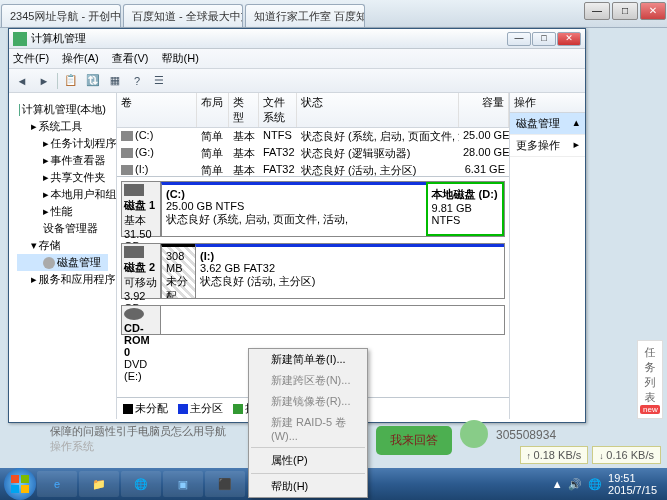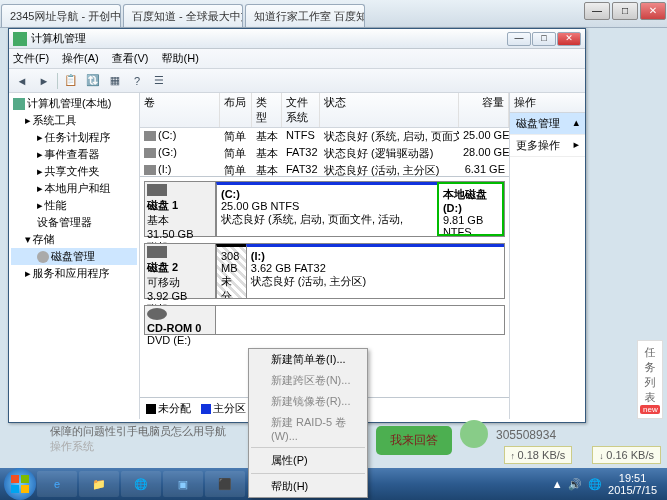--- a/index.html
+++ b/index.html
@@ -15,21 +15,21 @@
 .mmc-title-text{font-size:11px;color:#000}
 .mmc-winctrl{margin-left:auto;display:flex;gap:1px}
 .mmc-wbtn{width:24px;height:14px;background:linear-gradient(#f5f9fd,#dde7f1);border:1px solid #9ab;text-align:center;font-size:9px;border-radius:2px}
 .mmc-wbtn.cl{background:linear-gradient(#e77,#c33);color:#fff}
 .mmc-menu{background:linear-gradient(#f7f9fc,#eef2f7);padding:2px 4px;border-bottom:1px solid #d0d6dd;font-size:11px}
 .mmc-menu span{margin-right:10px}
 .mmc-toolbar{background:linear-gradient(#f7f9fc,#e9eef4);height:24px;border-bottom:1px solid #d0d6dd;display:flex;align-items:center;padding:0 4px;gap:4px}
 .tb-btn{width:18px;height:18px;border:1px solid transparent;display:flex;align-items:center;justify-content:center;font-size:11px;color:#456}
 .tb-sep{width:1px;height:16px;background:#bcc}
 .mmc-body{display:flex;height:326px}
-.tree{width:131px;border-right:1px solid #d0d6dd;padding:2px;overflow:hidden}
+.tree{width:108px;border-right:1px solid #d0d6dd;padding:8px;overflow:hidden}
 .tree-node{padding:1px 2px;font-size:11px;color:#000;white-space:nowrap;display:flex;align-items:center;gap:2px}
 .tree-icon{width:12px;height:12px;display:inline-block}
 .ti-comp{background:#5a8}
 .ti-disk{background:#aaa;border-radius:50%}
 .ti-sel{background:#cde6ff}
 .indent1{padding-left:14px}
 .indent2{padding-left:26px}
 .main-panel{flex:1;display:flex;flex-direction:column;min-width:0}
 .vol-list{height:84px;border-bottom:1px solid #c0c8d0;overflow:hidden}
 .vol-head{display:flex;background:linear-gradient(#fcfdfe,#eef2f7);border-bottom:1px solid #d0d6dd;font-size:11px}
@@ -38,21 +38,21 @@
 .vol-row div{padding:1px 4px;white-space:nowrap;overflow:hidden}
 .c-vol{width:80px}
 .c-lay{width:32px}
 .c-typ{width:30px}
 .c-fs{width:38px}
 .c-st{flex:1}
 .c-cap{width:50px;text-align:right}
 .vi{width:12px;height:10px;background:#888;display:inline-block;margin-right:2px;vertical-align:middle}
 .graph{flex:1;overflow:auto;padding:4px;background:#fff;position:relative}
 .disk-row{display:flex;margin-bottom:6px;height:56px}
-.disk-label{width:72px;border:1px solid #888;background:#f0f0f0;padding:2px;font-size:10px}
+.disk-label{width:40px;border:1px solid #888;background:#f0f0f0;padding:2px;font-size:10px}
 .disk-label .dl-icon{width:20px;height:12px;background:#666;margin-bottom:2px}
 .parts{flex:1;display:flex;border:1px solid #888;border-left:none}
 .part{border-left:1px solid #888;padding:3px 4px;font-size:10px;overflow:hidden;position:relative;border-top:3px solid #13d}
 .part.green{border:2px solid #0b0}
 .part.una{border-top:3px solid #000;background:repeating-linear-gradient(45deg,#fff,#fff 3px,#ddd 3px,#ddd 6px)}
 .legend{border-top:1px solid #c0c8d0;padding:3px 6px;display:flex;gap:10px;font-size:10px;align-items:center}
 .lg-box{width:10px;height:10px;display:inline-block;vertical-align:middle;margin-right:2px}
 .action-panel{width:76px;border-left:1px solid #d0d6dd}
 .action-head{background:linear-gradient(#fcfdfe,#eef2f7);padding:2px 4px;font-size:11px;border-bottom:1px solid #d0d6dd}
 .action-item{padding:3px 6px;font-size:11px;border-bottom:1px solid #eee;display:flex;justify-content:space-between}
@@ -63,21 +63,21 @@
 .ctx-sep{height:1px;background:#ccc;margin:2px 2px}
 .answer-btn{position:absolute;left:376px;top:426px;background:#4CAF50;color:#7f1d1d;padding:6px 14px;border-radius:5px;font-size:12px}
 .user-num{position:absolute;left:496px;top:428px;font-size:12px;color:#666}
 .avatar{position:absolute;left:460px;top:420px;width:28px;height:28px;background:#8c8;border-radius:50%}
 .sidebar-r{position:absolute;right:4px;top:340px;width:26px;background:#fff;border:1px solid #ddd;padding:4px 2px;font-size:10px;text-align:center;color:#666}
 .new-badge{background:#e44;color:#fff;font-size:8px;padding:0 3px;border-radius:2px}
 .taskbar{position:absolute;bottom:0;left:0;right:0;height:32px;background:linear-gradient(#4a7ab0,#2c5a8e,#1e4570);display:flex;align-items:center;padding:0 4px}
 .start-orb{width:32px;height:32px;background:radial-gradient(#7cf,#15a);border-radius:50%;display:flex;align-items:center;justify-content:center}
 .tb-app{width:40px;height:26px;background:rgba(255,255,255,.1);margin:0 1px;border-radius:2px;display:flex;align-items:center;justify-content:center}
 .tray{margin-left:auto;color:#fff;font-size:10px;display:flex;align-items:center;gap:6px;padding-right:6px}
-.net-stat{position:absolute;right:6px;bottom:36px;display:flex;gap:20px}
+.net-stat{position:absolute;right:6px;bottom:36px;display:flex;gap:4px}
 .net-box{background:#fafcee;border:1px solid #cc8;padding:2px 6px;font-size:9px;color:#555}
 .qa-text{position:absolute;left:50px;top:424px;font-size:10px;color:#666}
 </style>
 </head>
 <body>
 
 <div class="browser-chrome">
   <div class="tab">
       <span>2345网址导航 - 开创中国×</span>
     </div>
@@ -308,18 +308,18 @@
   <div class="tb-app">
       <span style="color:#8cf">▣</span>
     </div>
   <div class="tb-app">
       <span>⬛</span>
     </div>
   <div class="tray">
     <span>▲</span>
     <span>🔊</span>
     <span>🌐</span>
-    <div style="text-align:center">
+    <div style="text-align:left">
       <div>19:51</div>
       <div>2015/7/15</div>
     </div>
   </div>
 </div>
 
 </body></html>

